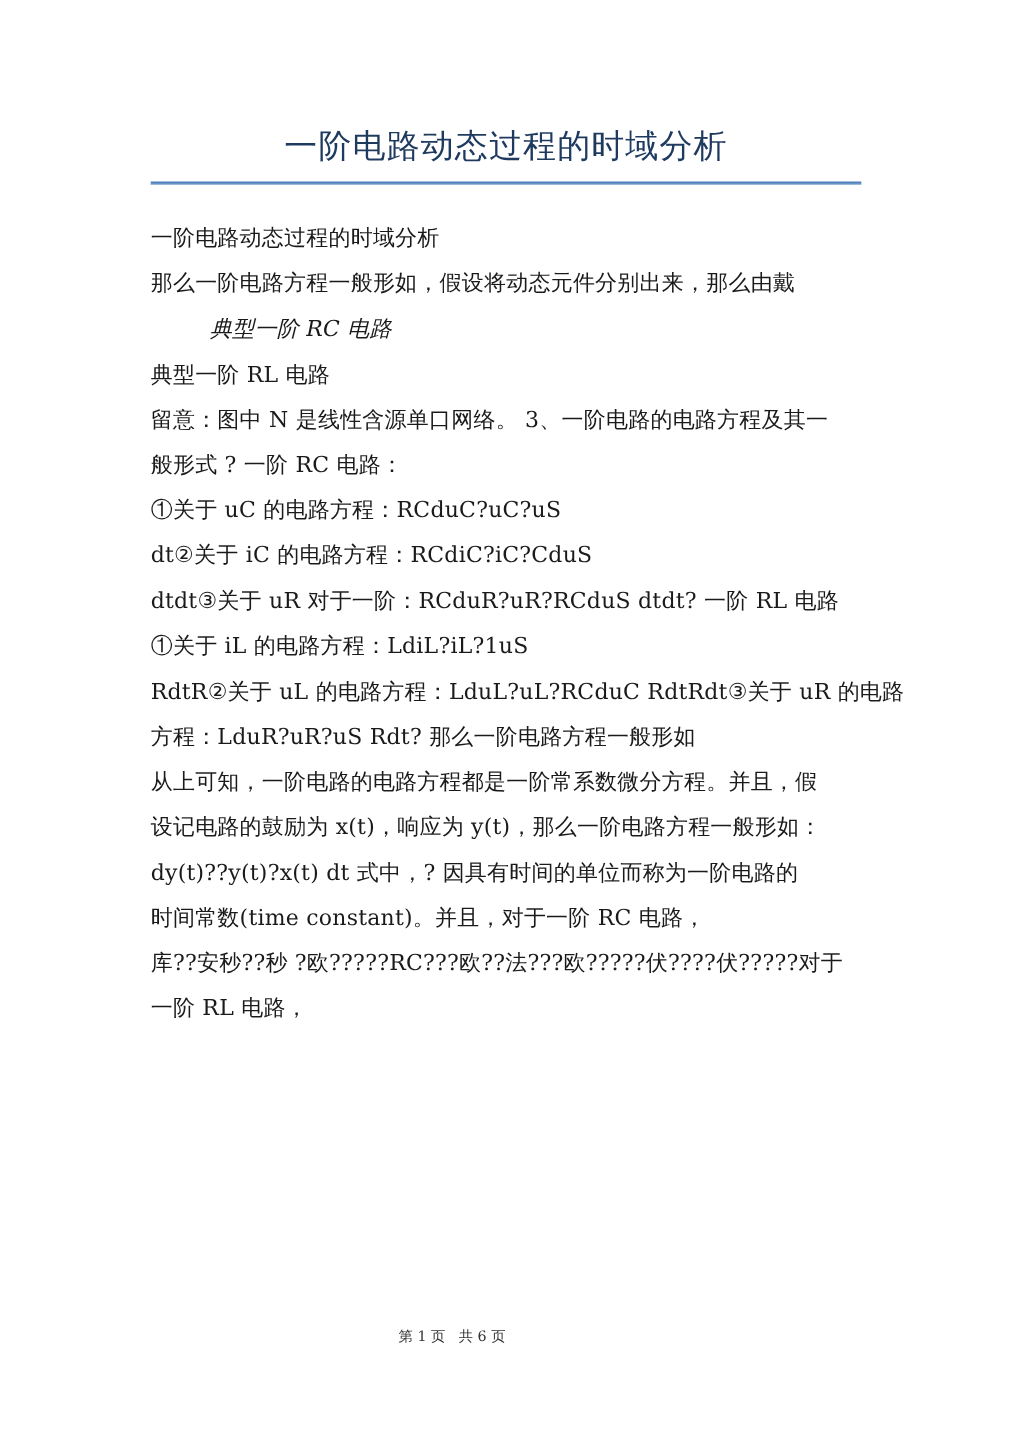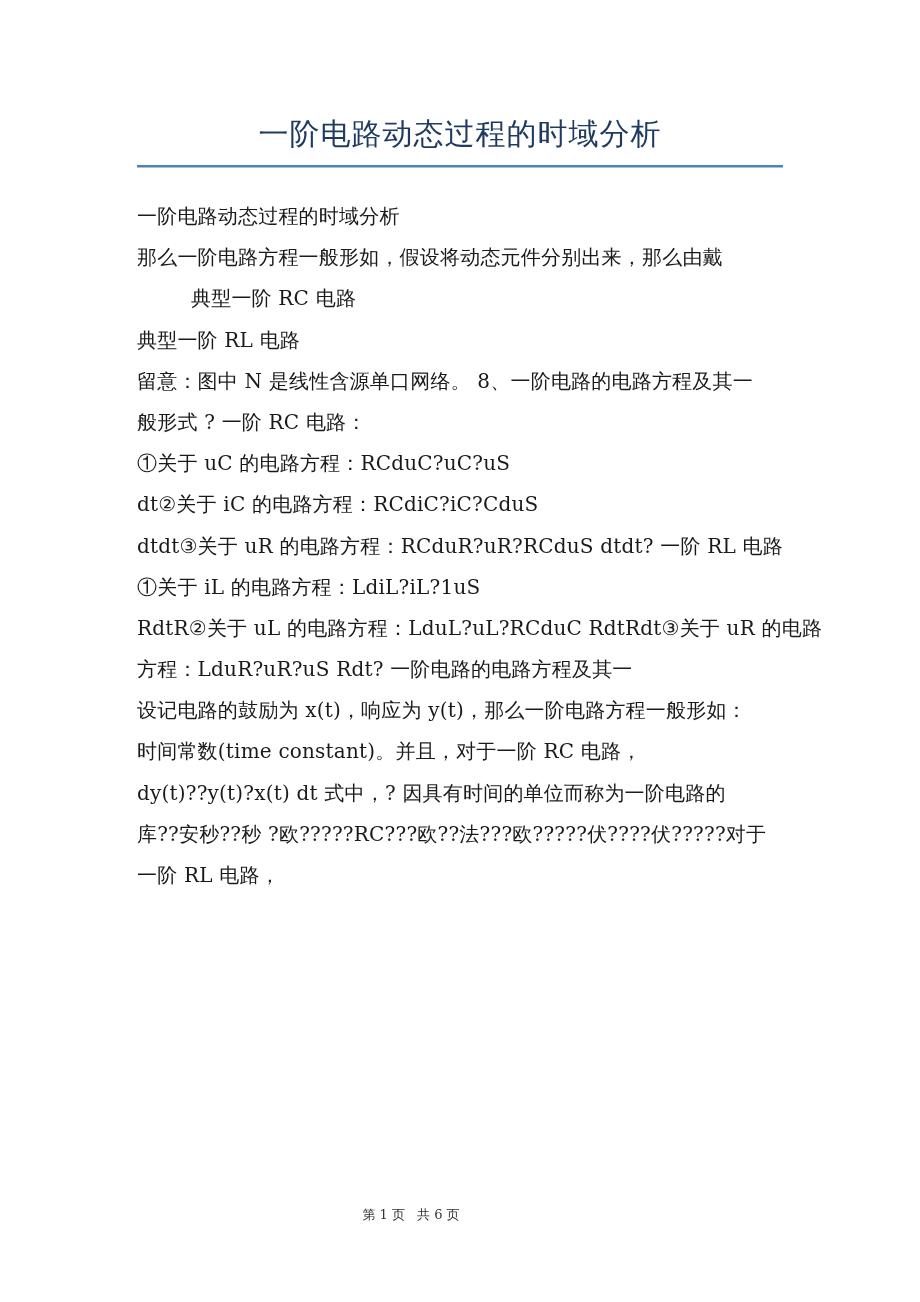--- a/index.html
+++ b/index.html
@@ -44,20 +44,21 @@
     }
     .line {
       height: 41.2px;
       line-height: 41.2px;
       font-size: 20px;
       white-space: nowrap;
       letter-spacing: 0.2px;
     }
     .line.indent {
       padding-left: 54px;
+      font-style: italic;
     }
     .footer {
       position: absolute;
       left: 0;
       top: 1206px;
       width: 822px;
       text-align: center;
       font-size: 13px;
       color: #333333;
     }
@@ -67,31 +68,32 @@
 <body>
 
 <div class="page-title">一阶电路动态过程的时域分析</div>
 <div class="title-rule"></div>
 
 <div class="body-text">
   <div class="line">一阶电路动态过程的时域分析</div>
   <div class="line">那么一阶电路方程一般形如，假设将动态元件分别出来，那么由戴</div>
   <div class="line indent">典型一阶 RC 电路</div>
   <div class="line">典型一阶 RL 电路</div>
-  <div class="line">留意：图中 N 是线性含源单口网络。 8、一阶电路的电路方程及其一</div>
+  <div class="line">留意：图中 N 是线性含源单口网络。 3、一阶电路的电路方程及其一</div>
   <div class="line">般形式 ? 一阶 RC 电路：</div>
   <div class="line">①关于 uC 的电路方程：RCduC?uC?uS</div>
   <div class="line">dt②关于 iC 的电路方程：RCdiC?iC?CduS</div>
-  <div class="line">dtdt③关于 uR 的电路方程：RCduR?uR?RCduS dtdt? 一阶 RL 电路</div>
+  <div class="line">dtdt③关于 uR 对于一阶：RCduR?uR?RCduS dtdt? 一阶 RL 电路</div>
   <div class="line">①关于 iL 的电路方程：LdiL?iL?1uS</div>
   <div class="line">RdtR②关于 uL 的电路方程：LduL?uL?RCduC RdtRdt③关于 uR 的电路</div>
-  <div class="line">方程：LduR?uR?uS Rdt? 一阶电路的电路方程及其一</div>
+  <div class="line">方程：LduR?uR?uS Rdt? 那么一阶电路方程一般形如</div>
+  <div class="line">从上可知，一阶电路的电路方程都是一阶常系数微分方程。并且，假</div>
   <div class="line">设记电路的鼓励为 x(t)，响应为 y(t)，那么一阶电路方程一般形如：</div>
+  <div class="line">dy(t)??y(t)?x(t) dt 式中，? 因具有时间的单位而称为一阶电路的</div>
   <div class="line">时间常数(time constant)。并且，对于一阶 RC 电路，</div>
-  <div class="line">dy(t)??y(t)?x(t) dt 式中，? 因具有时间的单位而称为一阶电路的</div>
   <div class="line">库??安秒??秒 ?欧?????RC???欧??法???欧?????伏????伏?????对于</div>
   <div class="line">一阶 RL 电路，</div>
 </div>
 
 <div class="footer">
   <span>第 1 页</span>
   <span>共 6 页</span>
 </div>
 
 </body></html>

